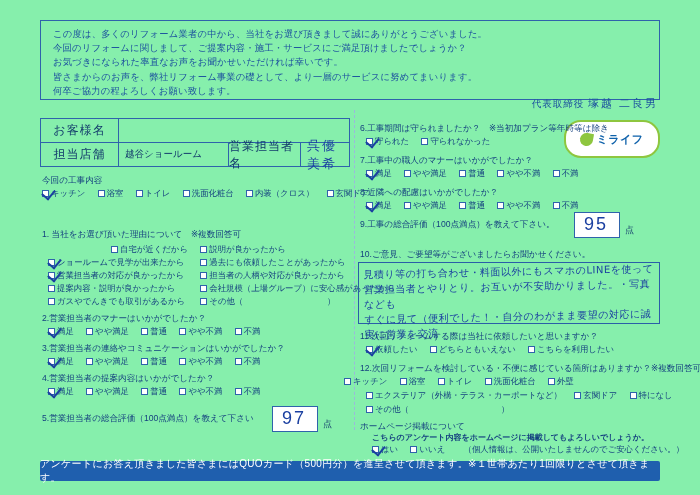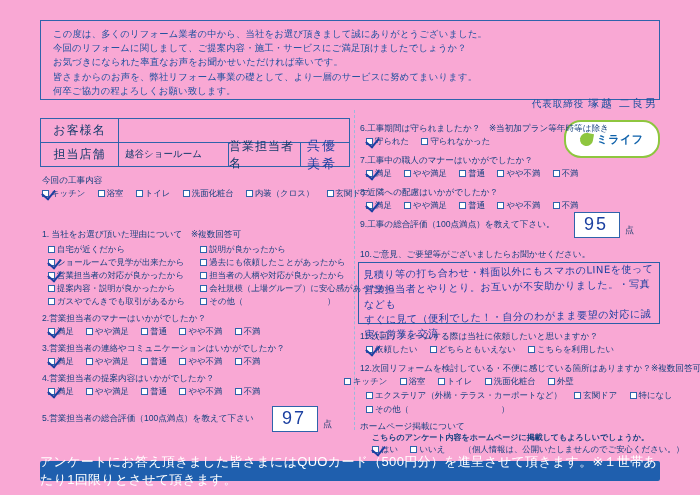--- a/index.html
+++ b/index.html
@@ -6,21 +6,21 @@
   body{
     width:700px;height:495px;
     background:#ffffff;
     font-family:"Liberation Sans","DejaVu Sans",sans-serif;
     color:#123a6b;
     position:relative;
     overflow:hidden;
   }
   .sheet{
     position:absolute;left:0;top:0;width:700px;height:495px;
-    background:#f9a8d4;
+    background:#86efac;
   }
   .frame{
     position:absolute;
     border:1px solid #2a5ea8;
     box-sizing:border-box;
   }
   
   .greet{
     position:absolute;left:40px;top:20px;width:620px;height:80px;
     border:1px solid #2f63ab;
@@ -93,21 +93,21 @@
     position:absolute;border:1px solid #2f63ab;box-sizing:border-box;background:#fff;
   }
   .score-num{
     position:absolute;font-size:18px;color:#1a3fa0;letter-spacing:2px;
   }
   
   .footer{
     position:absolute;left:40px;bottom:14px;width:620px;height:20px;
     background:#1f5fae;color:#fff;border-radius:2px;
     display:flex;align-items:center;justify-content:center;
-    font-size:13px;letter-spacing:0.3px;
+    font-size:10px;letter-spacing:0.3px;
   }
   .handwrite{
     position:absolute;
     color:#1a3fa0;
     font-size:10px;
     line-height:15px;
     letter-spacing:0.5px;
     font-family:"DejaVu Sans",sans-serif;
     transform:rotate(-1.2deg);
   }
@@ -161,21 +161,21 @@
     <span class="opt"><span class="cb"></span><span>玄関ドア</span></span>
   </div>
 
   <div class="divider-v"></div>
 
   <div style="position:absolute;left:42px;top:228px;" class="q">
     <span>1.</span> <span>当社をお選び頂いた理由について　※複数回答可</span>
   </div>
   <div style="position:absolute;left:48px;top:244px;width:306px;" class="opts">
     <div style="height:13px;">
-      <span class="opt" style="width:140px;"><span class="cb"></span><span>自宅が近くだから</span></span>
+      <span class="opt" style="width:140px;text-align:right;"><span class="cb"></span><span>自宅が近くだから</span></span>
       <span class="opt"><span class="cb"></span><span>説明が良かったから</span></span>
     </div>
     <div style="height:13px;">
       <span class="opt" style="width:140px;"><span class="cb checked"></span><span>ショールームで見学が出来たから</span></span>
       <span class="opt"><span class="cb"></span><span>過去にも依頼したことがあったから</span></span>
     </div>
     <div style="height:13px;">
       <span class="opt" style="width:140px;"><span class="cb checked"></span><span>営業担当者の対応が良かったから</span></span>
       <span class="opt"><span class="cb"></span><span>担当者の人柄や対応が良かったから</span></span>
     </div>

